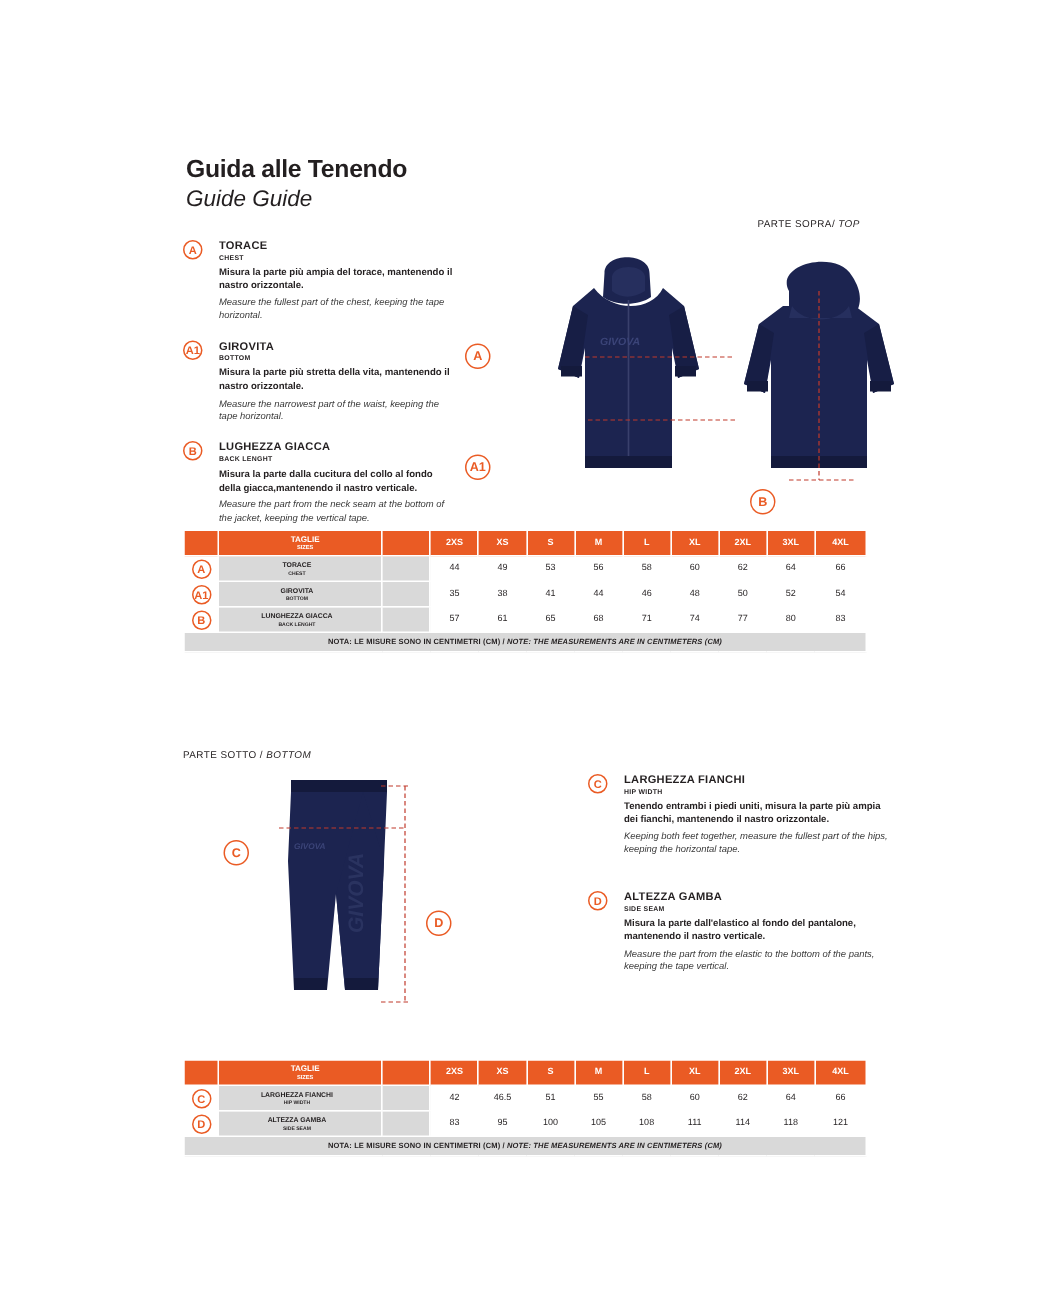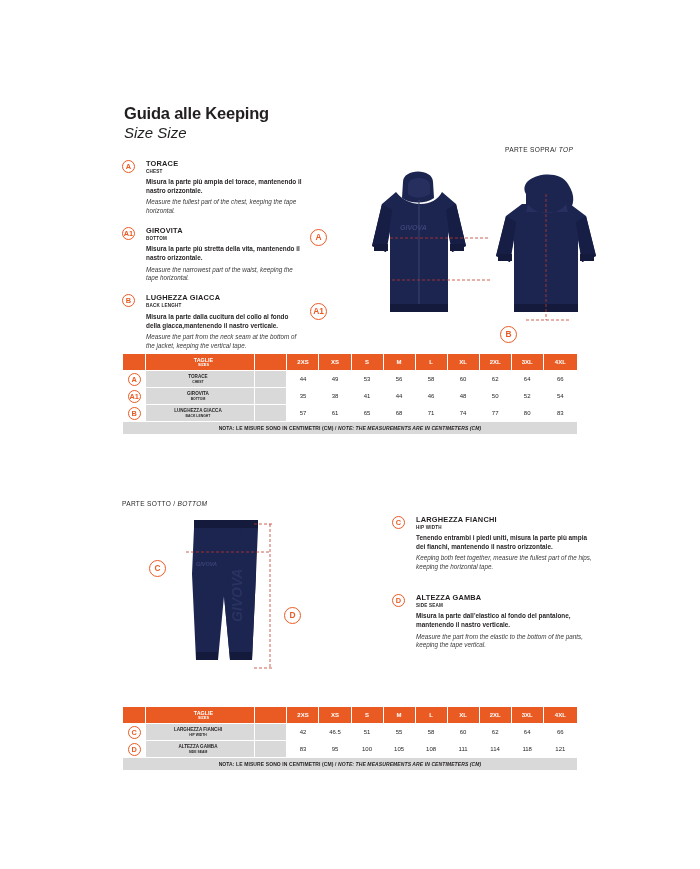--- a/index.html
+++ b/index.html
@@ -213,22 +213,22 @@
     width: 200px;
   }
   .legend-bottom .legend-item { margin-bottom: 22px; }
 </style>
 </head>
 <body>
 
 <div class="page">
 
   <div class="title-block">
-    <div class="title-main">Guida alle Keeping</div>
-    <div class="title-sub">Size Size</div>
+    <div class="title-main">Guida alle Tenendo</div>
+    <div class="title-sub">Guide Guide</div>
   </div>
 
   <div class="caption cap-top">
     <span class="it">PARTE SOPRA</span><span>/ </span><span class="en">TOP</span>
   </div>
 
   <div class="legend-top">
 
     <div class="legend-item">
       <span class="badge">A</span>

